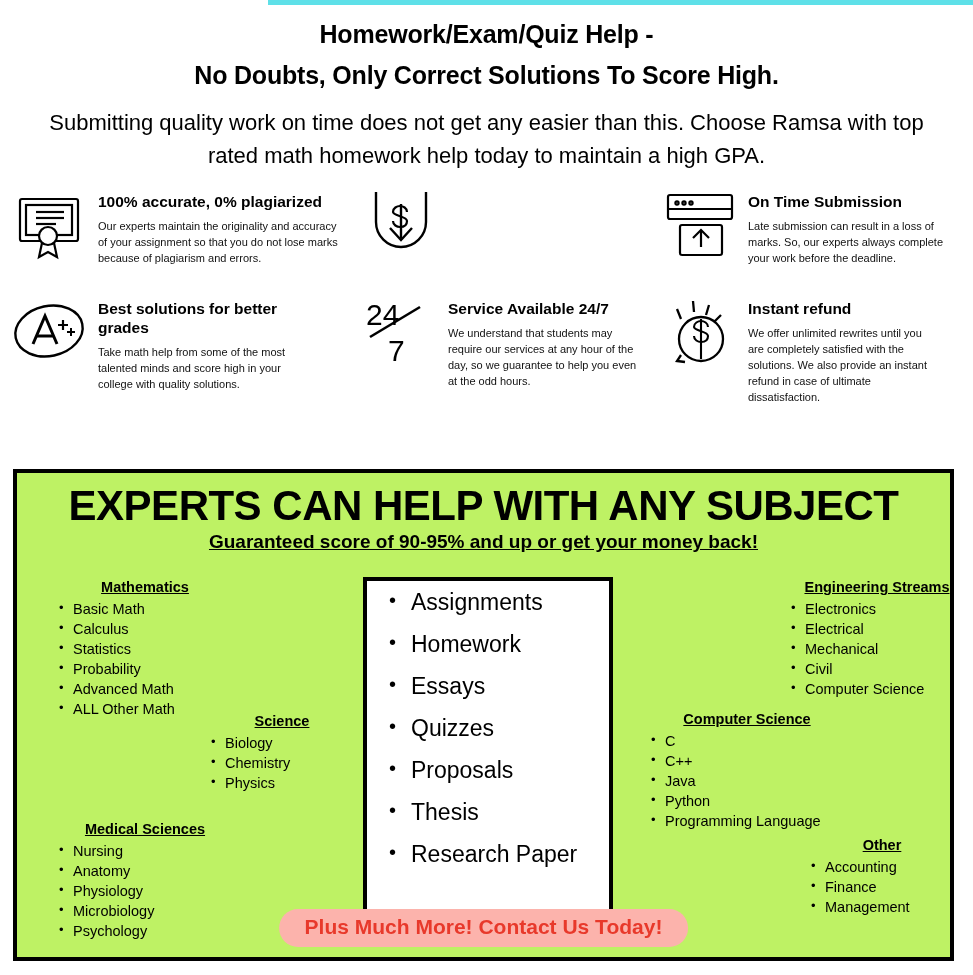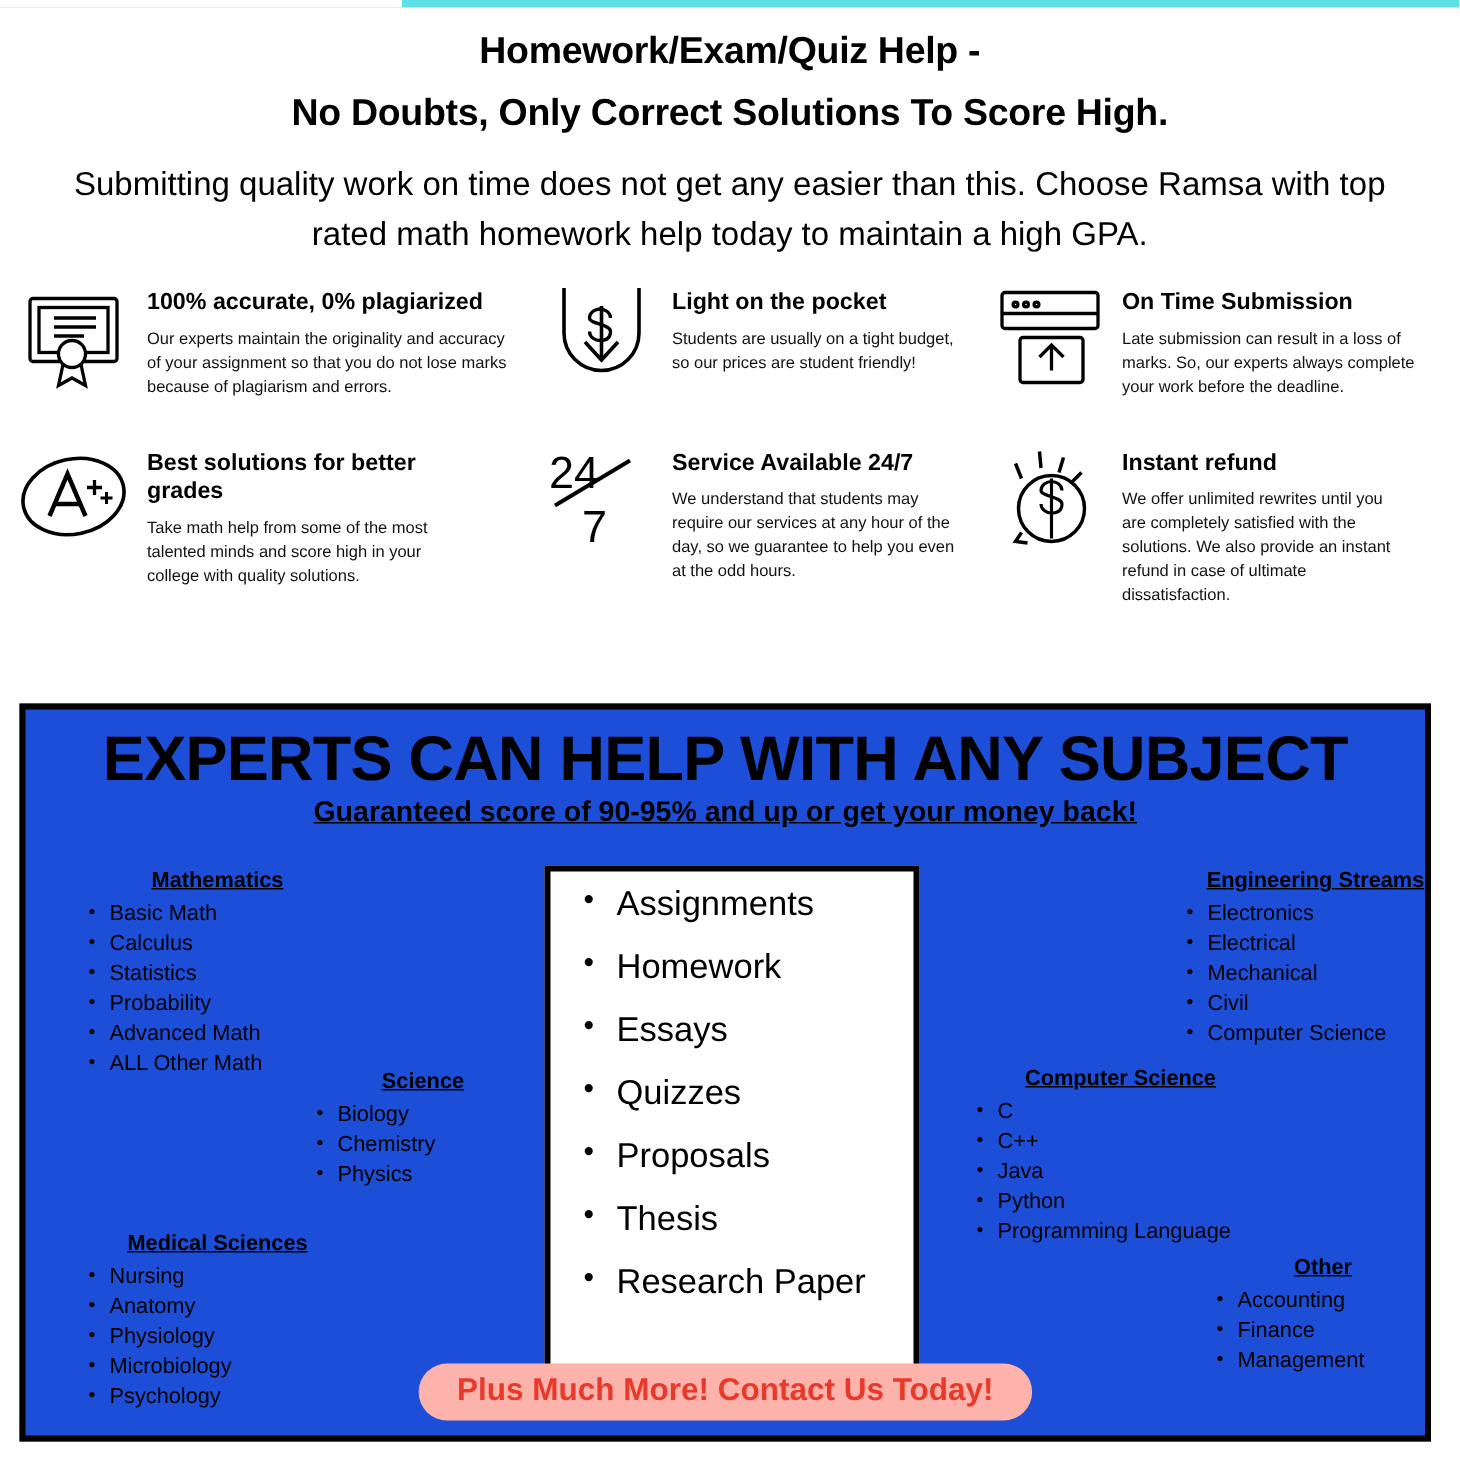--- a/index.html
+++ b/index.html
@@ -106,21 +106,21 @@
 
   
   .subject-box {
     position: absolute;
     left: 13px;
     top: 469px;
     width: 941px;
     height: 492px;
     border: 4px solid #000;
     box-sizing: border-box;
-    background: #1d4ed8;
+    background: #bef264;
   }
   .banner {
     text-align: center;
     font-size: 42px;
     font-weight: bold;
     letter-spacing: -0.5px;
     margin-top: 9px;
     white-space: nowrap;
   }
   .guarantee {
@@ -262,24 +262,20 @@
     </div>
 
     <div class="feature r1c2">
       <div class="icon">
         <svg width="70" height="72" viewBox="0 0 70 72" fill="none" stroke="#000" stroke-width="2.4">
           <path d="M10 4 L10 34 a25 25 0 0 0 50 0 L60 4"></path>
           <path d="M35 16 L35 50"></path>
           <path d="M24 40 L35 52 L46 40"></path>
           <path d="M41 24 c0-4-4-6-7-6s-7 2-7 6 14 4 14 9-4 6-7 6-7-2-7-6" stroke-width="2.2"></path>
         </svg>
-      </div>
-      <div class="txt">
-        <p class="f-title">Light on the pocket</p>
-        <p class="f-body">Students are usually on a tight budget, so our prices are student friendly!</p>
       </div>
     </div>
 
     <div class="feature r1c3">
       <div class="icon">
         <svg width="74" height="70" viewBox="0 0 74 70" fill="none" stroke="#000" stroke-width="2.2">
           <rect x="4" y="6" width="64" height="24" rx="2"></rect>
           <circle cx="13" cy="14" r="1.6"></circle>
           <circle cx="20" cy="14" r="1.6"></circle>
           <circle cx="27" cy="14" r="1.6"></circle>

